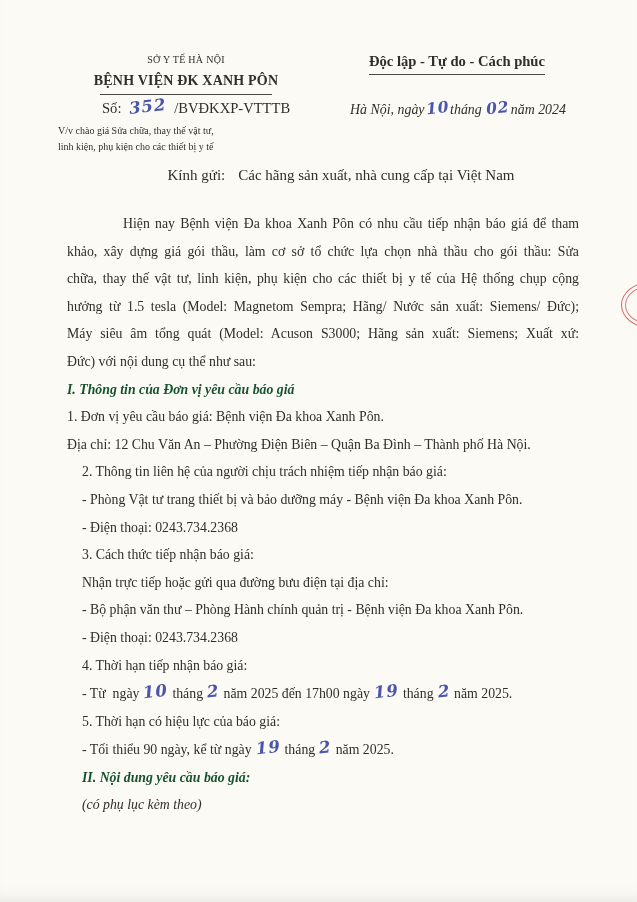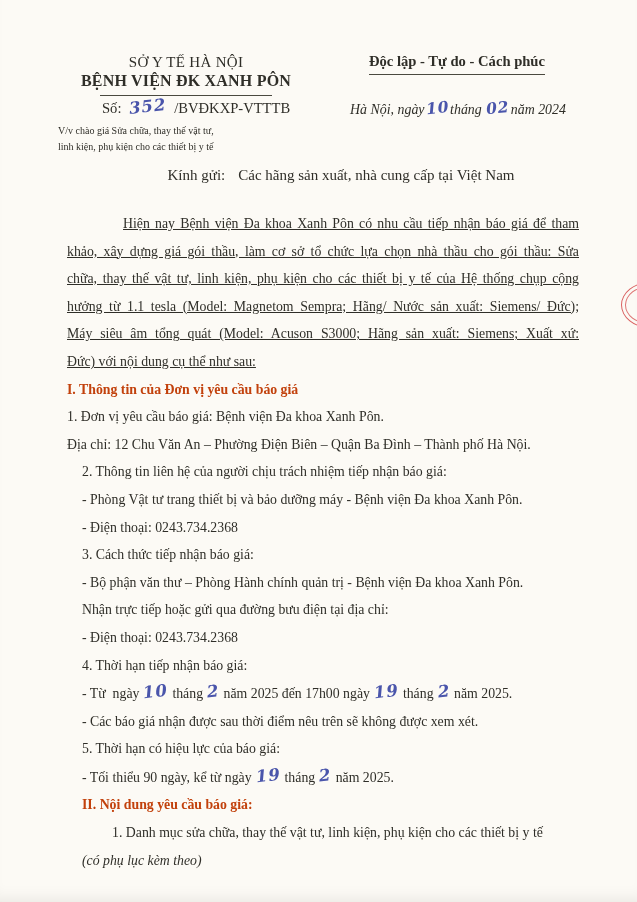--- a/index.html
+++ b/index.html
@@ -5,22 +5,22 @@
   html,body{margin:0;padding:0;background:#e8e8e8;}
   .page{
     position:relative;width:637px;height:902px;background:#fcfaf5;overflow:hidden;
     font-family:"Liberation Serif","DejaVu Serif",serif;color:#2f2e28;
     box-shadow:inset 0 -14px 18px -14px rgba(0,0,0,.10);
   }
   .center{text-align:center;}
   .it{font-style:italic;}
   
   .org-block{position:absolute;left:58px;top:54px;width:256px;}
-  .org-parent{font-size:15px;letter-spacing:.3px;}
-  .org-name{font-size:16px;font-weight:bold;letter-spacing:.2px;margin-top:1px;}
+  .org-parent{font-size:10px;letter-spacing:.3px;}
+  .org-name{font-size:14px;font-weight:bold;letter-spacing:.2px;margin-top:8px;}
   .org-rule{width:172px;border-top:1.3px solid #4a493f;margin:5px auto 0;}
   .nat-block{position:absolute;left:313px;top:51px;width:288px;}
   .nat-1{font-size:13px;font-weight:bold;letter-spacing:.1px;}
   .nat-2{font-size:14.6px;font-weight:bold;margin-top:2px;}
   .nat-rule{width:176px;border-top:1.3px solid #4a493f;margin:4px auto 0;}
   .docnum{position:absolute;left:102px;top:98px;font-size:14.6px;white-space:nowrap;}
   .dateline{position:absolute;left:316px;top:99px;width:284px;text-align:center;
     font-style:italic;font-size:13.9px;white-space:nowrap;}
   .subject{position:absolute;left:58px;top:123px;width:256px;
     font-size:10px;line-height:16px;}
@@ -30,27 +30,27 @@
   
   .hand{
     font-family:"DejaVu Serif",serif;font-style:italic;color:#4a55ab;
     font-size:16.5px;display:inline-block;transform:rotate(-6deg);
     position:relative;top:-1px;margin:0 4px;letter-spacing:1px;font-weight:bold;
   }
   .dateline .hand{margin:0 1px;font-size:15.5px;}
   
   .body{position:absolute;left:67px;top:210px;width:512px;
     font-size:13.8px;line-height:27.6px;}
-  .iline{text-align:justify;text-align-last:justify;text-decoration:underline;}
+  .iline{text-align:justify;text-align-last:justify;}
   .iline-first{text-indent:56px;}
   .iline-last{text-align:center;text-align-last:left;}
   .bl{white-space:nowrap;}
   .shift{margin-left:15px;}
   .l-danh{margin-left:45px;}
-  .heading{font-weight:bold;color:#c2410c;}
+  .heading{font-weight:bold;color:#14532d;font-style:italic;}
   
   .stamp{position:absolute;left:621px;top:282px;width:58px;height:46px;}
   .stamp .arc{position:absolute;border-radius:50%;}
   .stamp .arc.outer{left:0;top:0;width:56px;height:44px;border:1.6px solid rgba(211,72,72,.85);}
   .stamp .arc.inner{left:4px;top:4px;width:47px;height:36px;border:1.4px solid rgba(211,72,72,.75);}
 </style>
 </head>
 <body>
 
 <div class="page">
@@ -74,42 +74,40 @@
     <div>V/v chào giá Sửa chữa, thay thế vật tư,</div>
     <div>linh kiện, phụ kiện cho các thiết bị y tế</div>
   </div>
 
   <div class="salutation"><span class="sal-label">Kính gửi:</span><span class="recipient">Các hãng sản xuất, nhà cung cấp tại Việt Nam</span></div>
 
   <div class="body">
     <div class="iline iline-first">Hiện nay Bệnh viện Đa khoa Xanh Pôn có nhu cầu tiếp nhận báo giá để tham</div>
     <div class="iline">khảo, xây dựng giá gói thầu, làm cơ sở tổ chức lựa chọn nhà thầu cho gói thầu: Sửa</div>
     <div class="iline">chữa, thay thế vật tư, linh kiện, phụ kiện cho các thiết bị y tế của Hệ thống chụp cộng</div>
-    <div class="iline">hưởng từ 1.1 tesla (Model: Magnetom Sempra; Hãng/ Nước sản xuất: Siemens/ Đức);</div>
+    <div class="iline">hưởng từ 1.5 tesla (Model: Magnetom Sempra; Hãng/ Nước sản xuất: Siemens/ Đức);</div>
     <div class="iline">Máy siêu âm tổng quát (Model: Acuson S3000; Hãng sản xuất: Siemens; Xuất xứ:</div>
     <div class="iline iline-last">Đức) với nội dung cụ thể như sau:</div>
 
     <div class="bl heading">I. Thông tin của Đơn vị yêu cầu báo giá</div>
     <div class="bl">1. Đơn vị yêu cầu báo giá: Bệnh viện Đa khoa Xanh Pôn.</div>
     <div class="bl">Địa chỉ: 12 Chu Văn An – Phường Điện Biên – Quận Ba Đình – Thành phố Hà Nội.</div>
     <div class="bl shift">2. Thông tin liên hệ của người chịu trách nhiệm tiếp nhận báo giá:</div>
     <div class="bl shift">- Phòng Vật tư trang thiết bị và bảo dưỡng máy - Bệnh viện Đa khoa Xanh Pôn.</div>
     <div class="bl shift">- Điện thoại: 0243.734.2368</div>
     <div class="bl shift">3. Cách thức tiếp nhận báo giá:</div>
+    <div class="bl shift">Nhận trực tiếp hoặc gửi qua đường bưu điện tại địa chỉ:</div>
     <div class="bl shift">- Bộ phận văn thư – Phòng Hành chính quản trị - Bệnh viện Đa khoa Xanh Pôn.</div>
-    <div class="bl shift">Nhận trực tiếp hoặc gửi qua đường bưu điện tại địa chỉ:</div>
     <div class="bl shift">- Điện thoại: 0243.734.2368</div>
     <div class="bl shift">4. Thời hạn tiếp nhận báo giá:</div>
     <div class="bl shift"><span>- Từ&nbsp; ngày</span><span class="hand">10</span><span>tháng</span><span class="hand">2</span><span>năm 2025 đến 17h00 ngày</span><span class="hand">19</span><span>tháng</span><span class="hand">2</span><span>năm 2025.</span></div>
-    <div class="bl shift">- Các báo giá nhận được sau thời điểm nêu trên sẽ không được xem xét.</div>
     <div class="bl shift">5. Thời hạn có hiệu lực của báo giá:</div>
     <div class="bl shift"><span>- Tối thiểu 90 ngày, kể từ ngày</span><span class="hand">19</span><span>tháng</span><span class="hand">2</span><span>năm 2025.</span></div>
 
     <div class="bl shift heading">II. Nội dung yêu cầu báo giá:</div>
-    <div class="bl l-danh">1. Danh mục sửa chữa, thay thế vật tư, linh kiện, phụ kiện cho các thiết bị y tế</div>
     <div class="bl shift it">(có phụ lục kèm theo)</div>
   </div>
 
   <div class="stamp">
     <div class="arc outer"></div>
     <div class="arc inner"></div>
   </div>
 
 </div>
 

